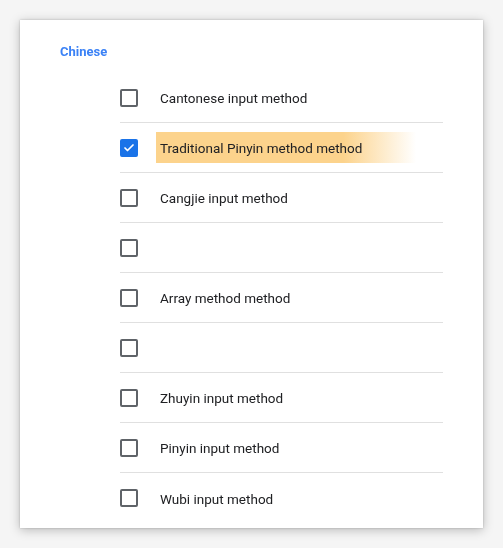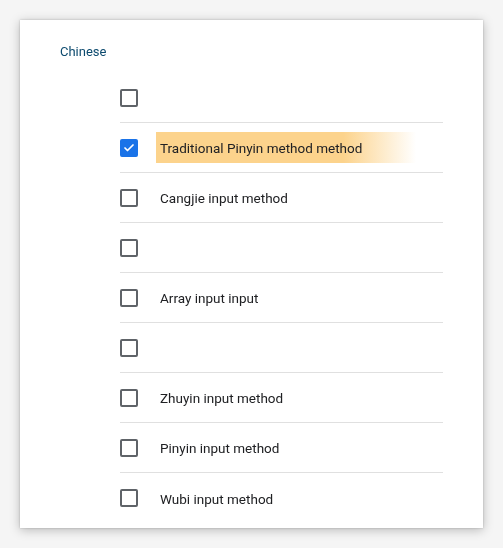--- a/index.html
+++ b/index.html
@@ -18,22 +18,22 @@
     .panel {
       width: 463px;
       height: 508px;
       background: #fff;
       box-shadow: 0 2px 10px rgba(0,0,0,0.25), 0 0 2px rgba(0,0,0,0.2);
       padding: 24px 20px 20px 20px;
       position: relative;
     }
     .section-title {
       font-size: 13px;
-      color: #0c4a6e;
-      font-weight: 400;
+      color: #3b82f6;
+      font-weight: 700;
       margin-bottom: 14px;
       padding-left: 20px;
     }
     .list {
       padding-left: 80px;
       padding-right: 20px;
     }
     .list-item {
       display: flex;
       align-items: center;
@@ -94,39 +94,40 @@
     }
   </style>
 </head>
 <body>
 
 <div class="panel">
   <div class="section-title">Chinese</div>
   <div class="list">
       <div class="list-item">
         <div class="checkbox"></div>
+        <span class="highlight-wrap"><span class="item-label">Cantonese input method</span></span>
       </div>
       <div class="list-item">
         <div class="checkbox checked">
           <svg class="checkmark" viewBox="0 0 24 24" fill="none" stroke="#fff" stroke-width="3.5" stroke-linecap="round" stroke-linejoin="round">
             <polyline points="20 6 9 17 4 12"></polyline>
           </svg>
         </div>
         <span class="highlight-wrap"><span class="highlight-bg"></span><span class="item-label">Traditional Pinyin method method</span></span>
       </div>
       <div class="list-item">
         <div class="checkbox"></div>
         <span class="highlight-wrap"><span class="item-label">Cangjie input method</span></span>
       </div>
       <div class="list-item">
         <div class="checkbox"></div>
       </div>
       <div class="list-item">
         <div class="checkbox"></div>
-        <span class="highlight-wrap"><span class="item-label">Array input input</span></span>
+        <span class="highlight-wrap"><span class="item-label">Array method method</span></span>
       </div>
       <div class="list-item">
         <div class="checkbox"></div>
       </div>
       <div class="list-item">
         <div class="checkbox"></div>
         <span class="highlight-wrap"><span class="item-label">Zhuyin input method</span></span>
       </div>
       <div class="list-item">
         <div class="checkbox"></div>

